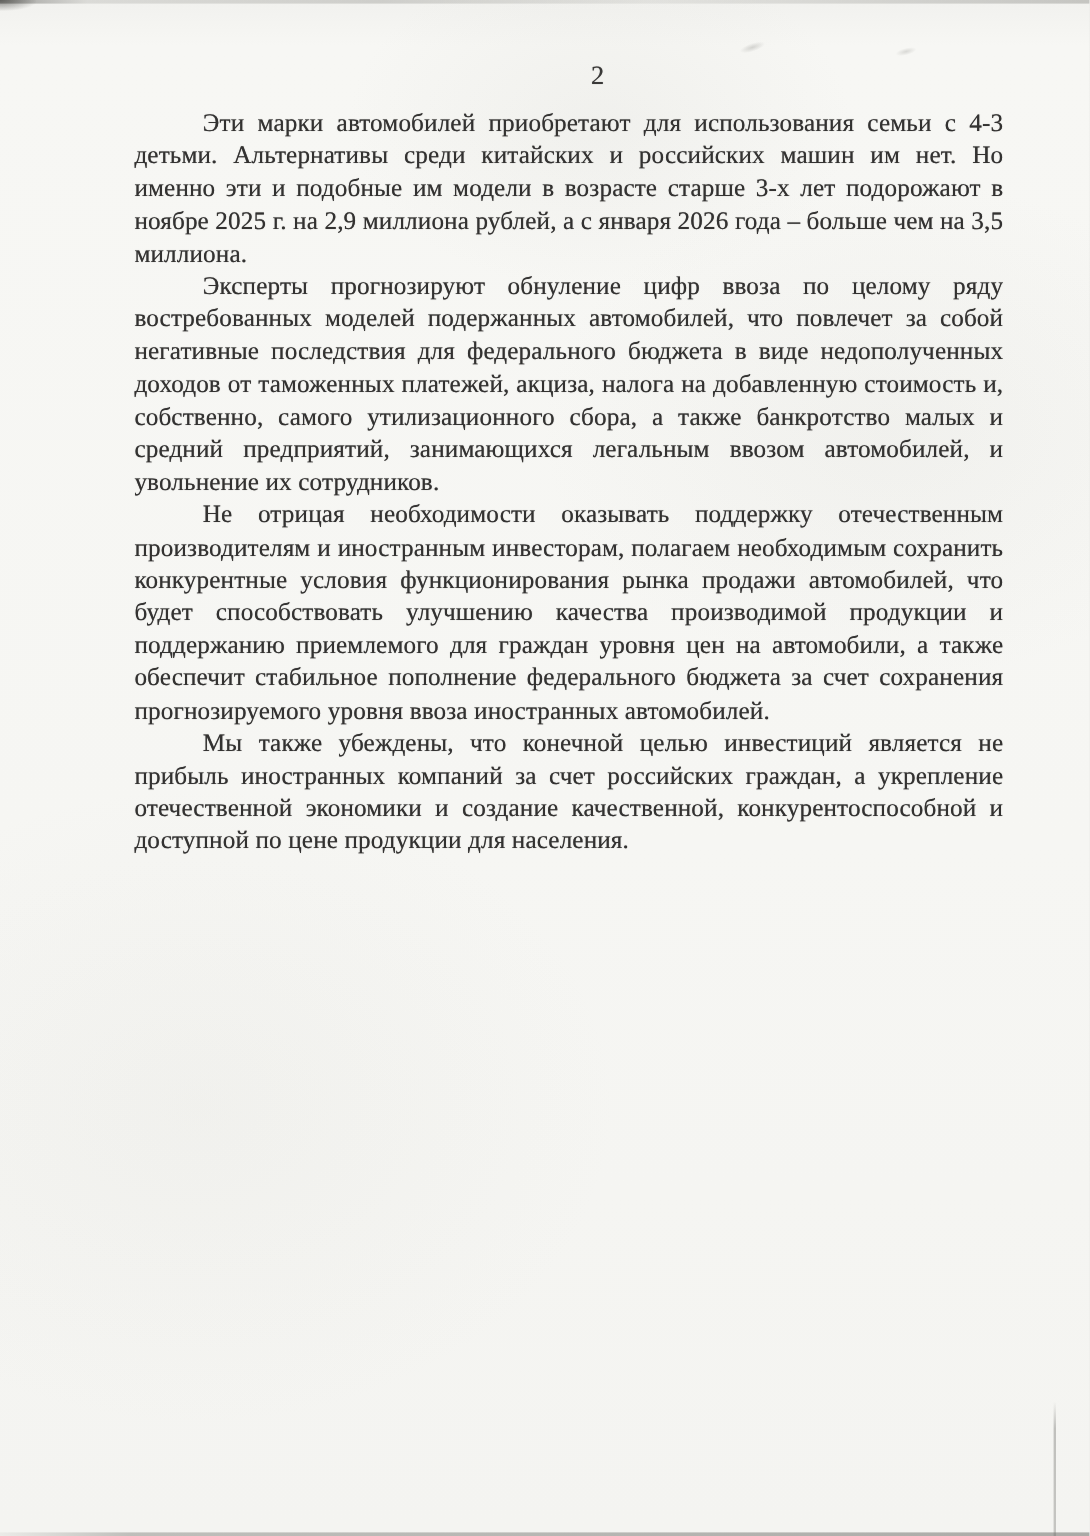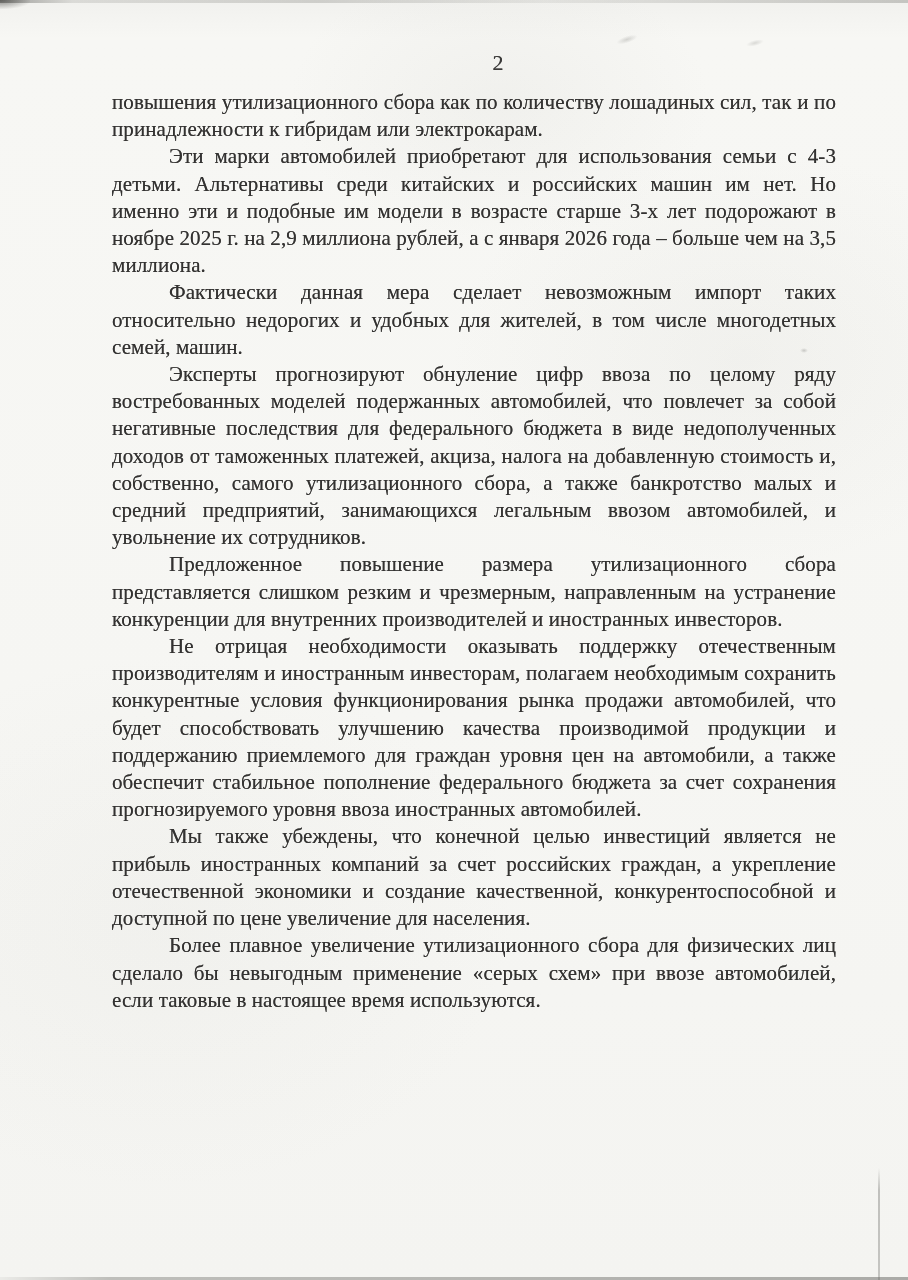--- a/index.html
+++ b/index.html
@@ -98,26 +98,22 @@
 
   <div class="edge-top"></div>
   <div class="corner-mark"></div>
   <div class="smudge-1"></div>
   <div class="smudge-2"></div>
   <div class="smudge-3"></div>
 
   <div class="page-number">2</div>
 
   <div class="content">
-    <p class="continuation">повышения утилизационного сбора как по количеству лошадиных сил, так и по принадлежности к гибридам или электрокарам.</p>
     <p>Эти марки автомобилей приобретают для использования семьи с 4-3 детьми. Альтернативы среди китайских и российских машин им нет. Но именно эти и подобные им модели в возрасте старше 3-х лет подорожают в ноябре 2025 г. на 2,9 миллиона рублей, а с января 2026 года – больше чем на 3,5 миллиона.</p>
-    <p>Фактически данная мера сделает невозможным импорт таких относительно недорогих и удобных для жителей, в том числе многодетных семей, машин.</p>
     <p>Эксперты прогнозируют обнуление цифр ввоза по целому ряду востребованных моделей подержанных автомобилей, что повлечет за собой негативные последствия для федерального бюджета в виде недополученных доходов от таможенных платежей, акциза, налога на добавленную стоимость и, собственно, самого утилизационного сбора, а также банкротство малых и средний предприятий, занимающихся легальным ввозом автомобилей, и увольнение их сотрудников.</p>
-    <p>Предложенное повышение размера утилизационного сбора представляется слишком резким и чрезмерным, направленным на устранение конкуренции для внутренних производителей и иностранных инвесторов.</p>
     <p>Не отрицая необходимости оказывать поддержку отечественным производителям и иностранным инвесторам, полагаем необходимым сохранить конкурентные условия функционирования рынка продажи автомобилей, что будет способствовать улучшению качества производимой продукции и поддержанию приемлемого для граждан уровня цен на автомобили, а также обеспечит стабильное пополнение федерального бюджета за счет сохранения прогнозируемого уровня ввоза иностранных автомобилей.</p>
-    <p>Мы также убеждены, что конечной целью инвестиций является не прибыль иностранных компаний за счет российских граждан, а укрепление отечественной экономики и создание качественной, конкурентоспособной и доступной по цене увеличение для населения.</p>
-    <p>Более плавное увеличение утилизационного сбора для физических лиц сделало бы невыгодным применение «серых схем» при ввозе автомобилей, если таковые в настоящее время используются.</p>
+    <p>Мы также убеждены, что конечной целью инвестиций является не прибыль иностранных компаний за счет российских граждан, а укрепление отечественной экономики и создание качественной, конкурентоспособной и доступной по цене продукции для населения.</p>
   </div>
 
   <div class="crease-vertical"></div>
   <div class="edge-bottom"></div>
 
 </div>
 
 </body></html>

